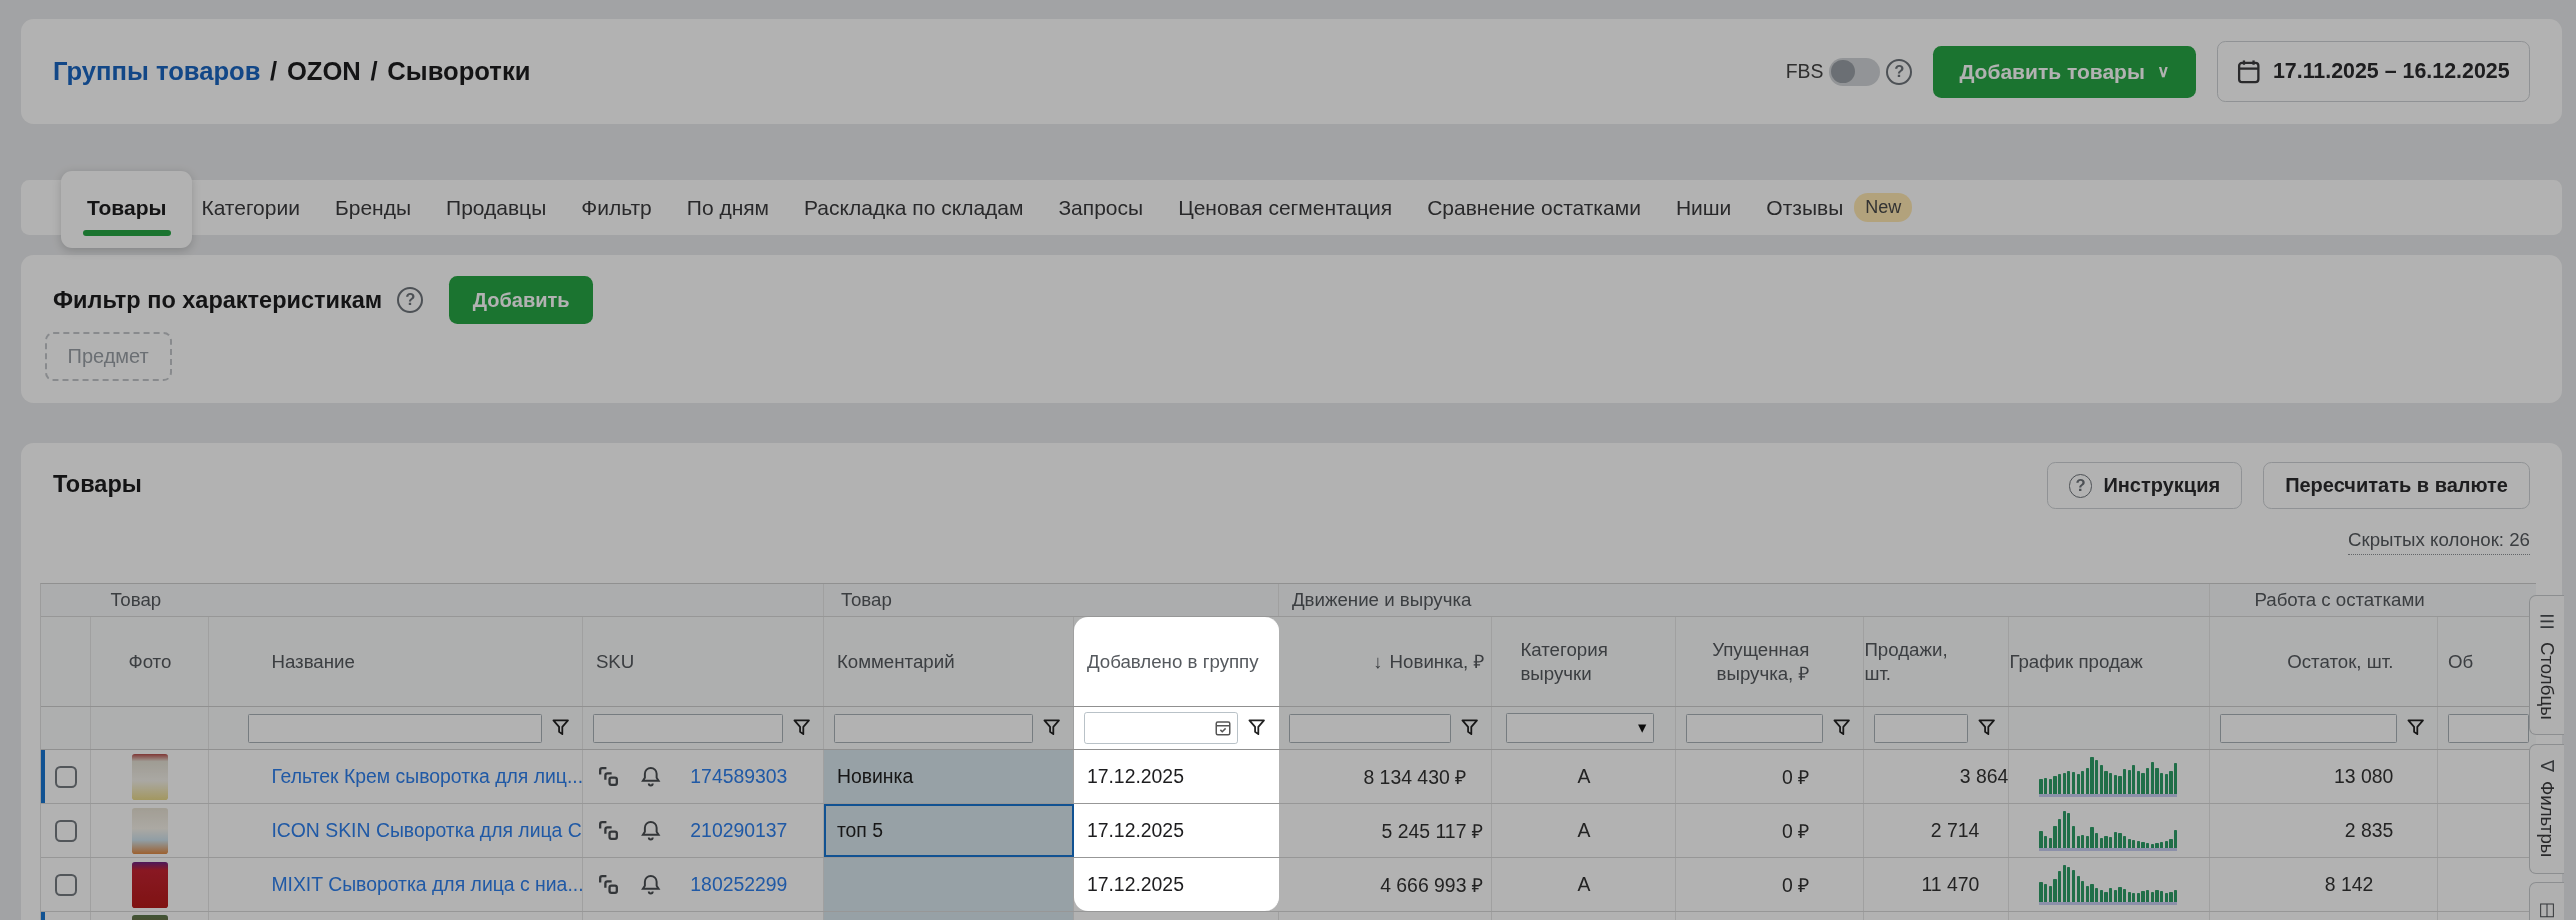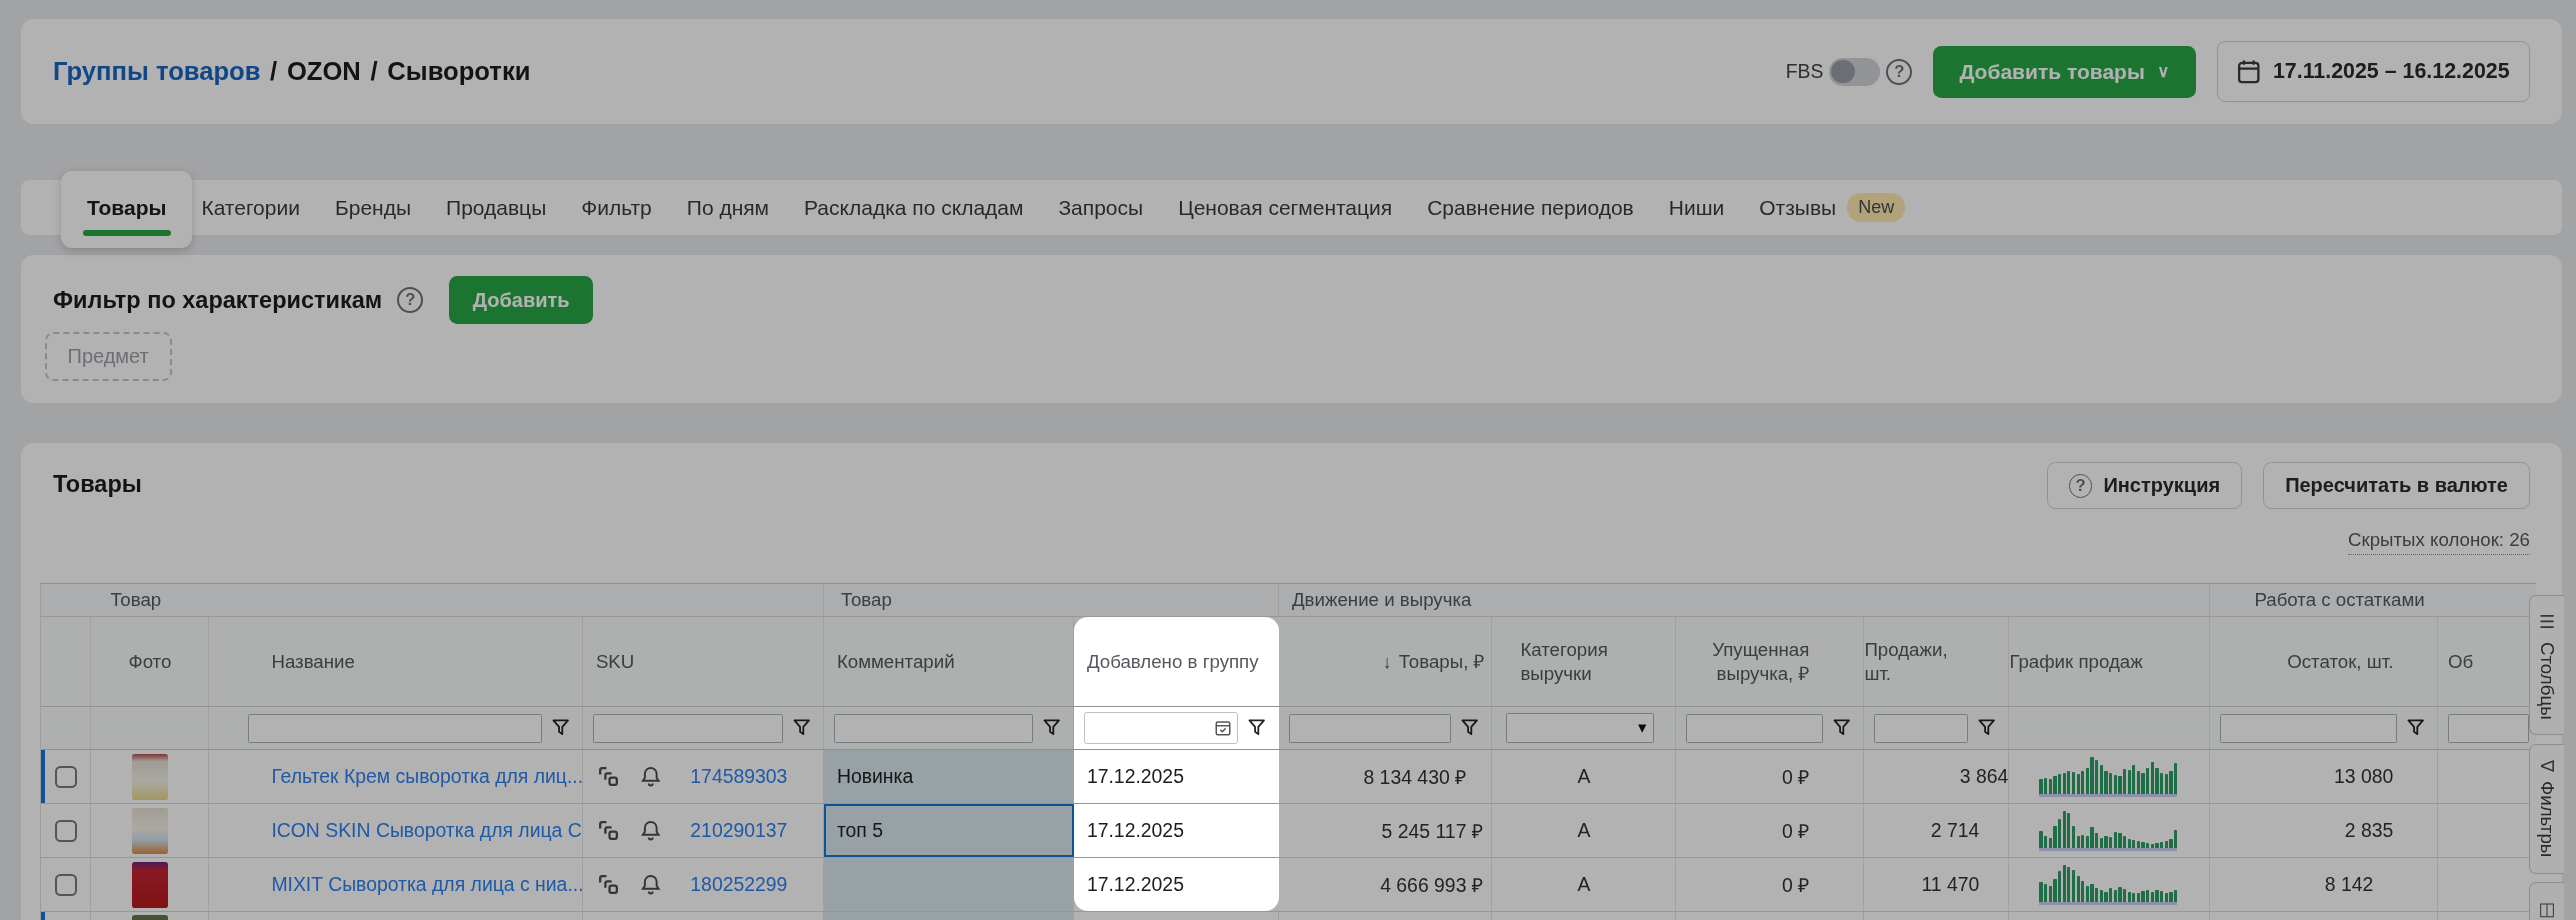--- a/index.html
+++ b/index.html
@@ -162,21 +162,21 @@
     <div class="tab">
         <span>Раскладка по складам</span>
       </div>
     <div class="tab">
         <span>Запросы</span>
       </div>
     <div class="tab">
         <span>Ценовая сегментация</span>
       </div>
     <div class="tab">
-        <span>Сравнение периодов</span>
+        <span>Сравнение остатками</span>
       </div>
     <div class="tab">
         <span>Ниши</span>
       </div>
     <div class="tab">
       <span>Отзывы</span>
       <span class="badge-new">New</span>
     </div>
   </div>
 
@@ -219,21 +219,21 @@
 
       <div class="trow head-row">
         <div class="cell"></div>
         <div class="cell" style="justify-content:center;">Фото</div>
         <div class="cell name-cell">Название</div>
         <div class="cell" style="padding-left:12.5px;">SKU</div>
         <div class="cell" style="padding-left:12.5px;">Комментарий</div>
         <div class="cell lift spot-top" style="padding-left:12.5px;">Добавлено в группу</div>
         <div class="cell num-cell" style="padding-right:7px; gap:7px;">
           <span>↓</span>
-          <span>Товары, ₽</span>
+          <span>Новинка, ₽</span>
         </div>
         <div class="cell" style="padding-left:28px;">Категория выручки</div>
         <div class="cell num-cell" style="padding-right:54px; text-align:right;">Упущенная выручка, ₽</div>
         <div class="cell num-cell" style="padding-right:29px;">Продажи, шт.</div>
         <div class="cell" style="padding-left:0px;">График продаж</div>
         <div class="cell num-cell" style="padding-right:44px;">Остаток, шт.</div>
         <div class="cell" style="padding-left:9.7px; border-right:none;">Об</div>
       </div>
 
       <div class="trow filter-row">

